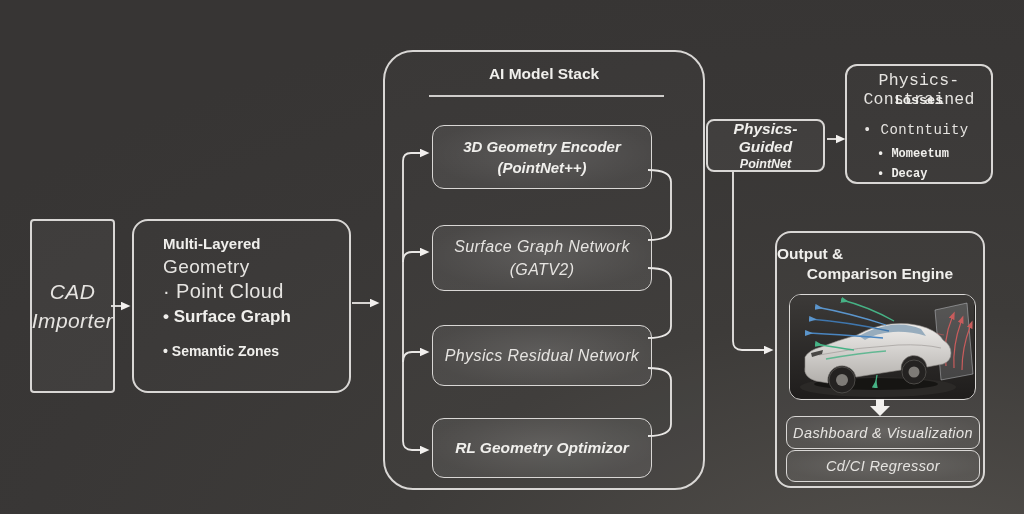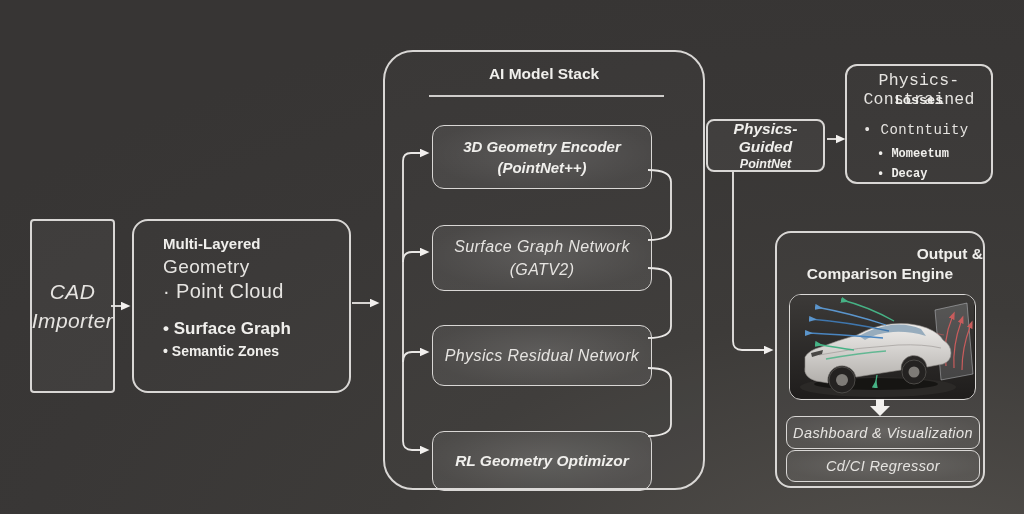--- a/index.html
+++ b/index.html
@@ -18,46 +18,46 @@
   svg.overlay{position:absolute;left:0;top:0;pointer-events:none;}
 
   
   .cad{left:30px;top:219px;width:85px;height:174px;border-radius:4px;font-size:21px;line-height:29px;}
   .geo{left:132px;top:219px;width:219px;height:174px;border-radius:16px;padding:8px 0 0 29px;}
   .geo div{white-space:nowrap;}
   .g1{font-size:15px;margin-top:6px;}
   .g2{font-size:19px;margin-top:4px;}
   .g3{font-size:16px;margin-top:6px;}
   .g4{font-size:20px;margin-top:2px;}
-  .g5{font-size:17px;margin-top:16px;}
-  .g6{font-size:14px;margin-top:4px;}
+  .g5{font-size:17px;margin-top:4px;}
+  .g6{font-size:14px;margin-top:16px;}
 
   
   .stack{left:383px;top:50px;width:322px;height:440px;border-radius:30px;}
   .stack-title{position:absolute;left:0;top:13px;width:100%;text-align:center;font-size:15.5px;}
   .stack-rule{position:absolute;left:44px;top:43px;width:235px;height:2px;background:#cfcdcb;}
   .mbox{position:absolute;left:47px;width:218px;border-radius:12px;border:1.6px solid #d9d7d5;}
   .mb1{top:73px;height:62px;font-size:15px;line-height:21px;}
   .mb2{top:173px;height:64px;font-size:16px;line-height:23px;}
   .mb3{top:273px;height:59px;font-size:16px;}
-  .mb4{top:379px;height:58px;font-size:15.5px;}
+  .mb4{top:366px;height:58px;font-size:15.5px;}
 
   
   .pg{left:706px;top:119px;width:119px;height:53px;border-radius:8px;}
   .pg .l1{font-size:15.5px;}
   .pg .l2{font-size:12.5px;margin-top:1px;}
   .losses{left:845px;top:64px;width:148px;height:120px;border-radius:12px;font-family:Liberation Mono, monospace;}
   .losses .t1{position:absolute;left:0;top:5px;width:100%;text-align:center;font-size:16.5px;letter-spacing:.2px;}
   .losses .t2{position:absolute;left:0;top:27px;width:100%;text-align:center;font-size:13.5px;}
   .losses .b1{position:absolute;left:16px;top:56px;font-size:14px;}
   .losses .b2{position:absolute;left:30px;top:81px;font-size:12px;}
   .losses .b3{position:absolute;left:30px;top:101px;font-size:12px;}
 
   .out{left:775px;top:231px;width:210px;height:257px;border-radius:16px;}
-  .out .t1{position:absolute;left:0;top:12px;width:100%;text-align:right;font-size:15.5px;}
+  .out .t1{position:absolute;left:0;top:12px;width:100%;text-align:left;font-size:15.5px;}
   .out .t2{position:absolute;left:0;top:32px;width:100%;text-align:center;font-size:15.5px;}
   .carpanel{position:absolute;left:12px;top:61px;width:187px;height:106px;border-radius:12px;border:1.8px solid #dcdad8;overflow:hidden;box-sizing:border-box;background:#232120;}
   .sub{position:absolute;left:9px;width:192px;border-radius:9px;border:1.8px solid #d9d7d5;font-size:14.5px;}
   .sub1{top:183px;height:31px;}
   .sub2{top:217px;height:30px;}
 </style>
 </head>
 <body>
 
 <div class="wrap">

